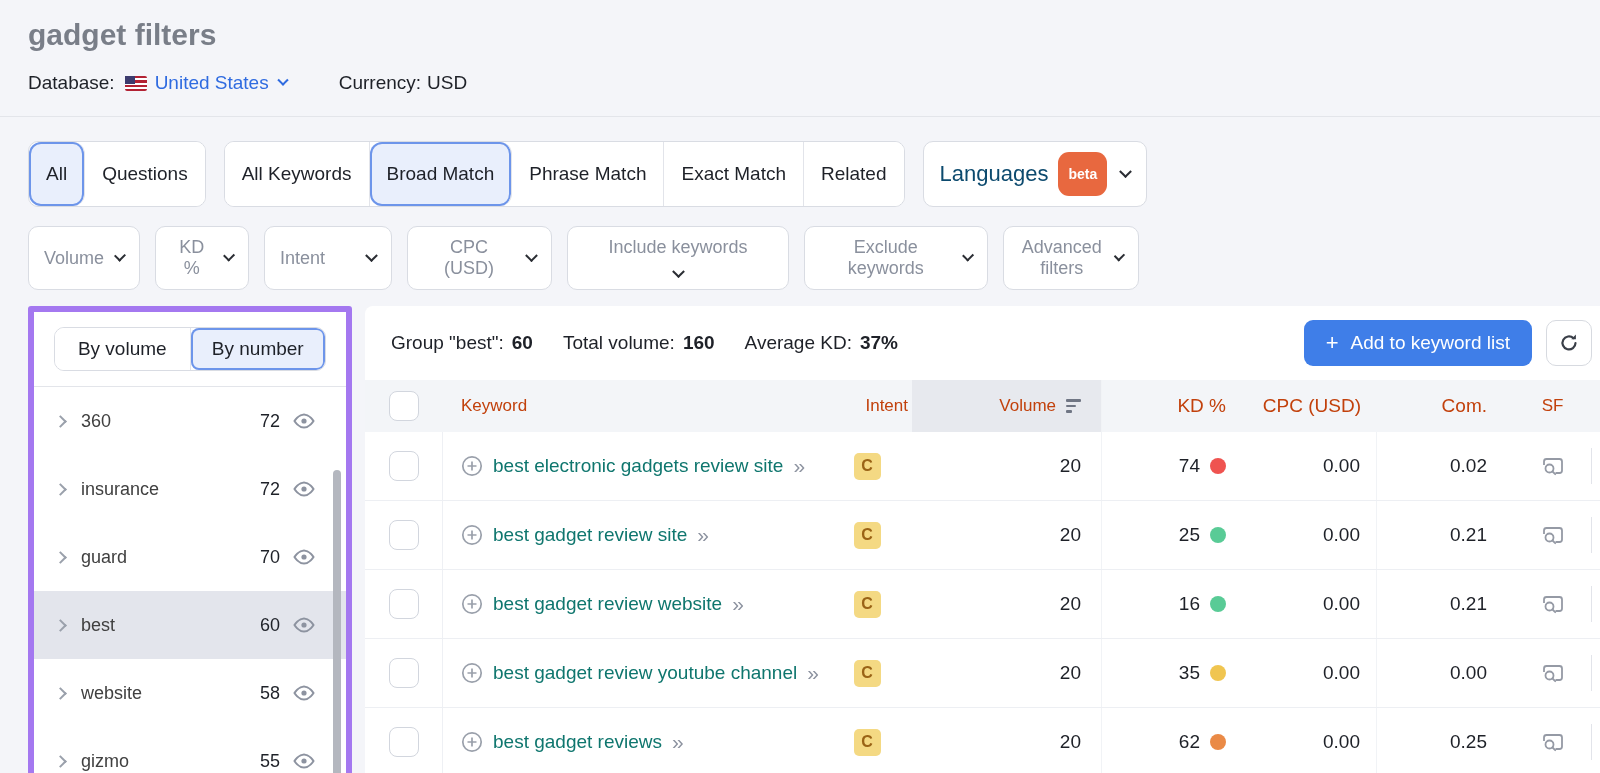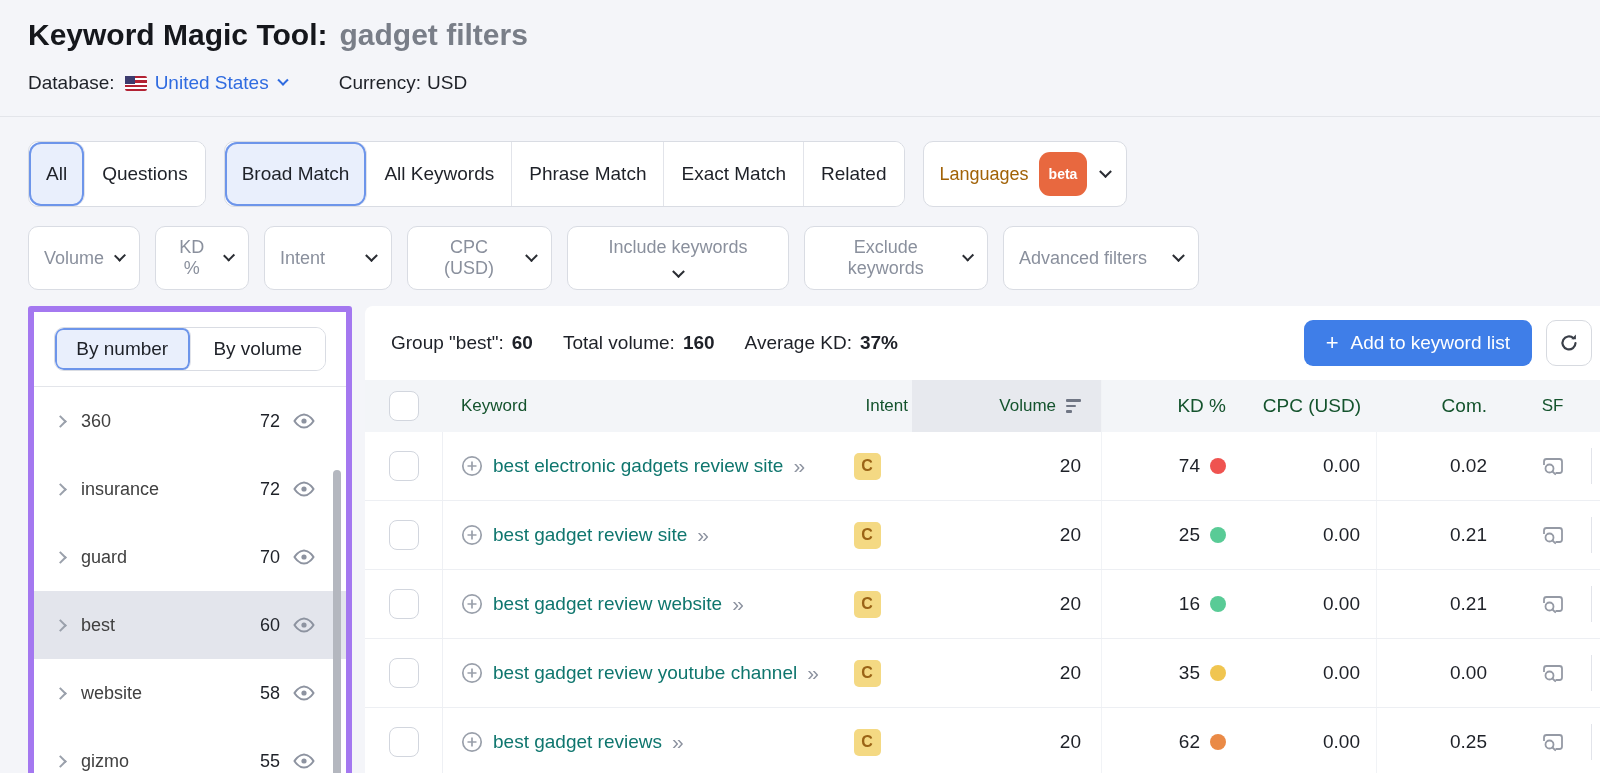--- a/index.html
+++ b/index.html
@@ -24,36 +24,36 @@
   .currency { margin-left:52px; }
   .currency b { font-weight:400; margin-left:6px; }
 
   
   .tabsrow { display:flex; gap:18px; padding:0 28px; margin-top:24px; align-items:stretch; }
   .tabgroup { display:flex; background:#fff; border:1px solid #d9dce3; border-radius:10px; overflow:hidden; }
   .tab { padding:10px 17px; font-size:19px; color:#1e2128; border-right:1px solid #e2e4ea; cursor:pointer; background:#fff; display:flex; align-items:center; }
   .tab:last-child { border-right:none; }
   .tab.selected { background:#e9effc; box-shadow:inset 0 0 0 2px #6d95ea; border-radius:12px; }
   .lang-btn { display:flex; align-items:center; gap:10px; background:#fff; border:1px solid #d9dce3; border-radius:10px; padding:10px 16px; cursor:pointer; }
-  .lang-label { font-size:18px; color:#a16207; }
+  .lang-label { font-size:22px; color:#0c4a6e; }
   .beta-badge { background:#e8683f; color:#fff; font-size:14px; font-weight:700; padding:14px 10px; border-radius:11px; }
   .lang-btn .chev { margin-left:4px; }
 
   
   .filtersrow { display:flex; gap:15px; padding:0 28px; margin-top:19px; }
   .filter-btn { display:flex; align-items:center; justify-content:space-between; gap:12px;
     background:#fff; border:1px solid #d9dce3; border-radius:10px; padding:10px 15px;
     font-size:18px; color:#8a909d; cursor:pointer; }
   .filtersrow > button:nth-of-type(1){ width:112px; }
   .filtersrow > button:nth-of-type(2){ width:94px; }
   .filtersrow > button:nth-of-type(3){ width:128px; }
   .filtersrow > button:nth-of-type(4){ width:145px; }
   .filtersrow > button:nth-of-type(5){ width:222px;flex-direction:column; }
   .filtersrow > button:nth-of-type(6){ width:184px; }
-  .filtersrow > button:nth-of-type(7){ width:196px; }
+  .filtersrow > button:nth-of-type(7){ width:136px; }
 
   
   .content { display:flex; align-items:flex-start; margin-top:16px; height:520px; }
 
   
   .sidebar-wrap { margin-left:28px; width:324px; height:560px; border:6px solid #a478f0; border-radius:3px; background:#fff; flex:none; }
   .sidebar { position:relative; width:100%; height:100%; background:#fff; padding-top:15px; overflow:hidden; }
   .side-tabs { display:flex; margin:0 20px; border:1px solid #d9dce3; border-radius:10px; overflow:hidden; background:#fff; }
   .side-tab { flex:1; text-align:center; padding:10px 0; font-size:19px; color:#1e2128; border-right:1px solid #e2e4ea; cursor:pointer; background:#fff; }
   .side-tab:last-child { border-right:none; }
@@ -74,21 +74,21 @@
   .stat { font-size:19px; color:#1e2128; display:flex; gap:8px; align-items:baseline; }
   .stat .val { font-weight:700; }
   .toolbar-right { margin-left:auto; display:flex; align-items:center; }
   .add-btn { display:flex; align-items:center; gap:12px; background:#3f7ee8; color:#fff; font-size:19px; border:none; border-radius:9px; padding:12px 22px; cursor:pointer; font-family:inherit; }
   .add-btn .plus { font-size:22px; line-height:1; font-weight:400; }
   .refresh-btn { width:46px; height:46px; margin-left:14px; background:#fff; border:1px solid #d7dae0; border-radius:10px; display:flex; align-items:center; justify-content:center; cursor:pointer; flex:none; }
 
   
   .tbl { width:100%; }
   .tr { display:flex; align-items:center; height:69px; border-bottom:1px solid #edeff3; background:#fff; }
-  .tr.head { height:52px; background:#f3f5f8; border-bottom:none; font-size:17px; color:#14532d;align-items:center; }
+  .tr.head { height:52px; background:#f3f5f8; border-bottom:none; font-size:17px; color:#c2410c;align-items:center; }
   .c-check { width:78px; flex:none; display:flex; justify-content:center; align-items:center; align-self:stretch; border-right:1px solid #eef0f4; }
   .checkbox { width:30px; height:30px; border:1.5px solid #d2d6de; border-radius:8px; background:#fff; cursor:pointer; }
   .c-kw { flex:1; min-width:0; display:flex; align-items:center; gap:10px; padding-left:18px; }
   .c-intent { width:90px; flex:none; display:flex; justify-content:center; }
   .tr.head .c-intent { justify-content:flex-end; padding-right:4px; }
   .c-vol { width:190px; flex:none; display:flex; justify-content:flex-end; align-items:center; padding-right:20px; font-size:19px; align-self:stretch; border-right:1px solid #eef0f4; }
   .tr.head .c-vol { background:#e7e9ee; }
   .c-kd { width:140px; flex:none; display:flex; justify-content:flex-end; align-items:center; gap:10px; padding-right:16px; font-size:19px; align-self:stretch; }
   .c-cpc { width:135px; flex:none; display:flex; justify-content:flex-end; align-items:center; padding-right:16px; font-size:19px; align-self:stretch; border-right:1px solid #eef0f4; }
   .tr .c-cpc, .tr .c-vol { border-right-color:#f1f3f6; }
@@ -103,21 +103,20 @@
   .kw-arrows { color:#8d93a0; font-size:21px; letter-spacing:-1px; cursor:pointer; flex:none; }
   .intent-badge { width:27px; height:27px; border-radius:5px; background:#f4d983; color:#9a6316; font-size:16px; font-weight:700; display:flex; align-items:center; justify-content:center; }
   .kd-dot { width:16px; height:16px; border-radius:50%; flex:none; }
   .vol-num, .kd-num, .cpc-num, .com-num { color:#1e2128; }
 </style>
 </head>
 <body>
 
 <div class="topbar">
   <div class="title-row">
-    <span class="title-main">Keyword Magic Tool:</span>
     <span class="title-query">gadget filters</span>
   </div>
   <div class="db-row">
     <span class="db-label">Database:</span>
     <span class="flag"></span>
     <span class="db-value">United States</span>
     <span class="chev blue"></span>
     <span class="currency">
       <span>Currency:</span><b>USD</b>
     </span>
@@ -130,26 +129,26 @@
       <div class="tab selected">
         <span>All</span>
       </div>
 
       <div class="tab">
         <span>Questions</span>
       </div>
     </div>
   <div class="tabgroup">
 
+      <div class="tab">
+        <span>All Keywords</span>
+      </div>
+
       <div class="tab selected">
         <span>Broad Match</span>
-      </div>
-
-      <div class="tab">
-        <span>All Keywords</span>
       </div>
 
       <div class="tab">
         <span>Phrase Match</span>
       </div>
 
       <div class="tab">
         <span>Exact Match</span>
       </div>
 
@@ -201,23 +200,23 @@
       <span class="chev"></span>
     </button>
   </div>
 
 <div class="content">
 
   <div class="sidebar-wrap">
     <div class="sidebar">
       <div class="side-tabs">
 
+          <div class="side-tab"><span>By volume</span></div>
+
           <div class="side-tab selected"><span>By number</span></div>
-
-          <div class="side-tab"><span>By volume</span></div>
         </div>
       <div class="side-divider"></div>
       <div>
 
           <div class="group-item">
             <span class="chev-right"></span>
             <span class="group-label">360</span>
             <span class="group-count">72</span>
             <span class="eye-icon">
               <svg width="24" height="16" viewBox="0 0 24 16">

